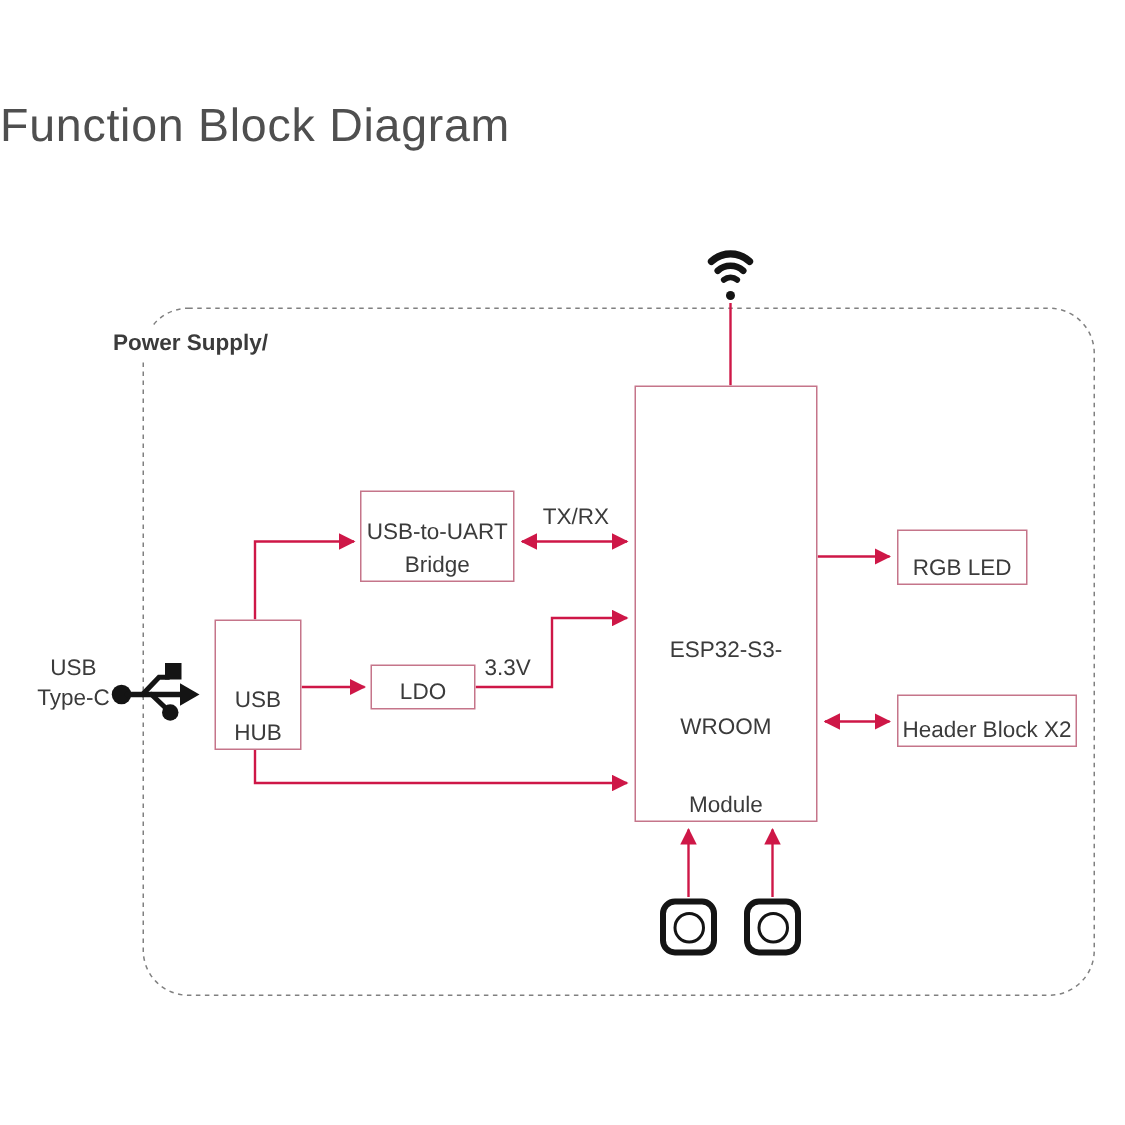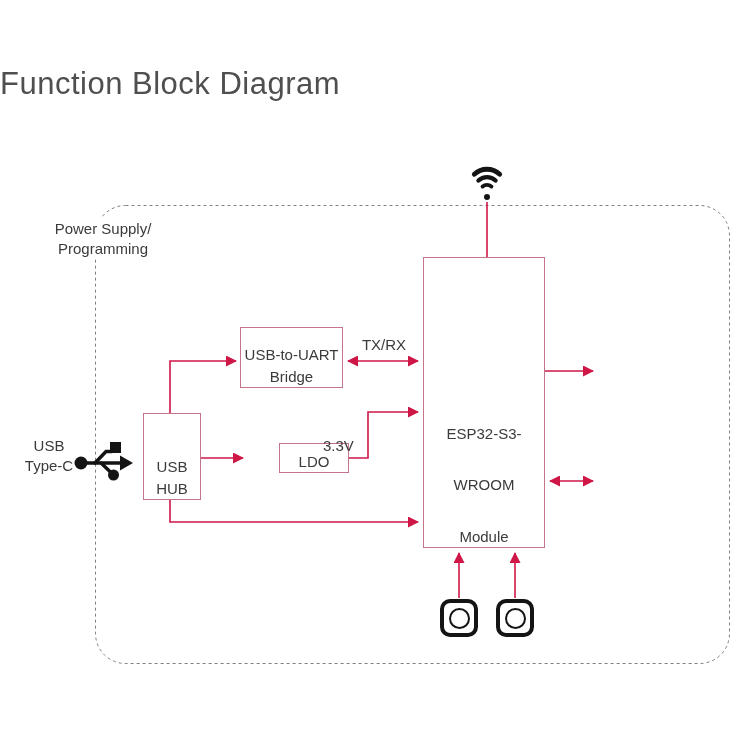--- a/index.html
+++ b/index.html
@@ -76,46 +76,51 @@
       <circle cx="81" cy="463" r="6.5" stroke="none"></circle>
       <path d="M85,463 L121,463" stroke-width="3.6" fill="none"></path>
       <path d="M120,455.5 L133,463 L120,470.5 Z" stroke="none"></path>
       <path d="M95,463 L106,451.5 L112,451.5" stroke-width="3.4" fill="none"></path>
       <rect x="110" y="442" width="11" height="11" stroke="none"></rect>
       <path d="M101,463 L112,473.5" stroke-width="3.4" fill="none"></path>
       <circle cx="113.5" cy="475" r="5.5" stroke="none"></circle>
     </g>
   </svg>
 
-  <div class="lbl power-label" style="left:36px;top:218px;width:128px;">
+  <div class="lbl power-label" style="left:60px;top:218px;width:128px;font-weight:bold;">
     <div>Power Supply/</div>
-    <div>Programming</div>
   </div>
 
   <div class="blk" style="left:240px;top:327px;width:103px;height:61px;">
     <div>USB-to-UART</div>
     <div>Bridge</div>
   </div>
 
   <div class="blk" style="left:143px;top:413px;width:58px;height:87px;">
     <div>USB</div>
     <div>HUB</div>
   </div>
 
-  <div class="blk" style="left:247px;top:443px;width:70px;height:30px;margin-left:32px;">
+  <div class="blk" style="left:247px;top:443px;width:70px;height:30px;">
     <div>LDO</div>
   </div>
 
   <div class="blk" style="left:423px;top:257px;width:122px;height:291px;gap:30px;">
     <div>ESP32-S3-</div>
     <div>WROOM</div>
     <div>Module</div>
   </div>
 
+  <div class="blk" style="left:598px;top:353px;width:87px;height:37px;">
+    <div>RGB LED</div>
+  </div>
 
+  <div class="blk" style="left:598px;top:463px;width:120px;height:35px;">
+    <div>Header Block X2</div>
+  </div>
 
   <div class="lbl" style="left:345px;top:335px;width:78px;text-align:center;">TX/RX</div>
 
   <div class="lbl" style="left:323px;top:436px;width:44px;">3.3V</div>
 
 
   <div class="lbl" style="left:20px;top:436px;width:58px;text-align:center;">
     <div>USB</div>
     <div>Type-C</div>
   </div>

